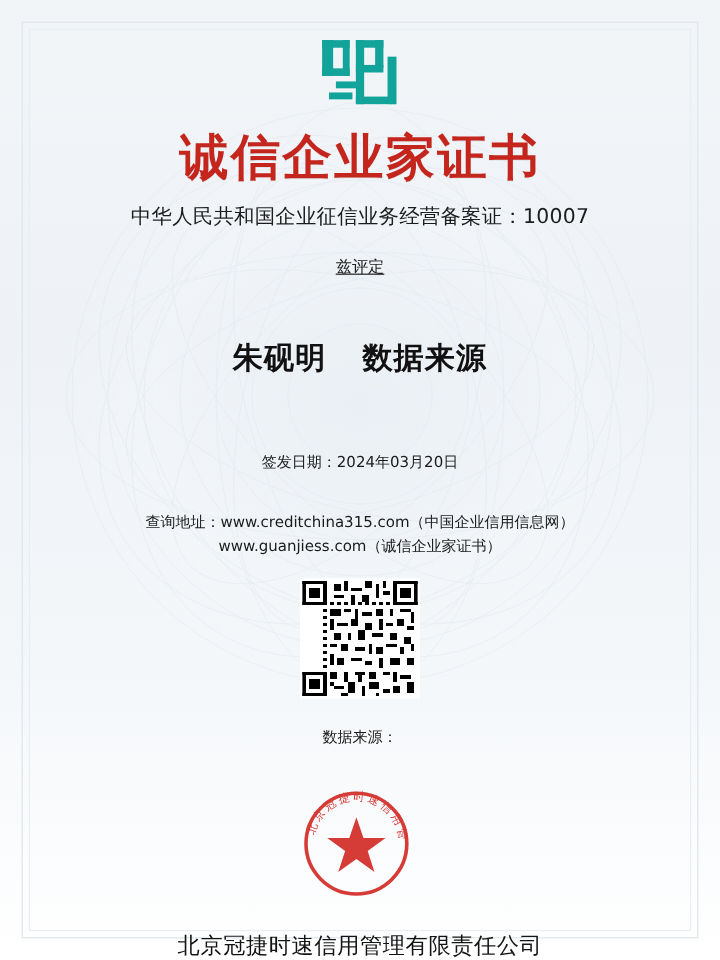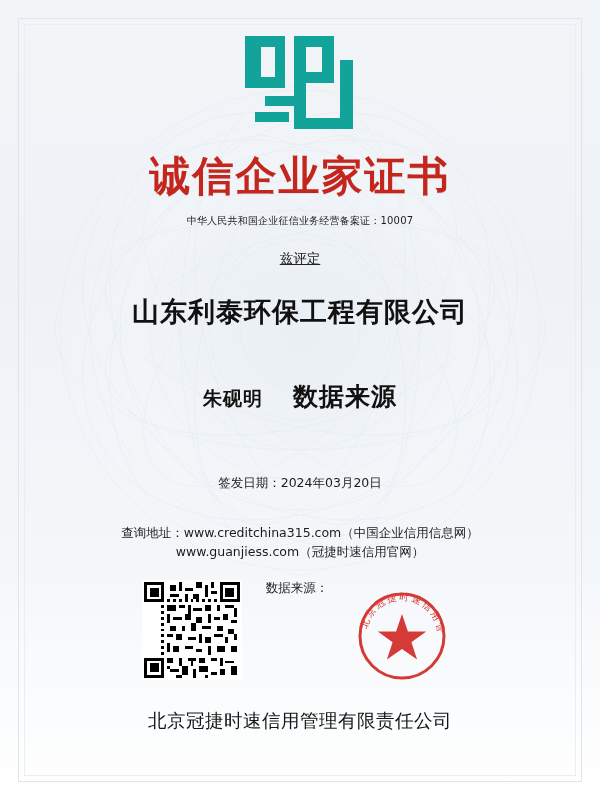--- a/index.html
+++ b/index.html
@@ -70,21 +70,21 @@
     margin-top: 14px;
     font-size: 41px;
     font-weight: bold;
     letter-spacing: 2px;
     color: #c4261d;
     font-family: "DejaVu Sans", "Liberation Sans", sans-serif;
     text-shadow: 0 1px 0 rgba(0,0,0,0.06);
   }
   .subtitle {
     margin-top: 10px;
-    font-size: 10px;
+    font-size: 17px;
     color: #1c1c1c;
     letter-spacing: 0.2px;
     font-family: "DejaVu Sans", "Liberation Sans", sans-serif;
   }
   .query-no {
     margin-top: 38px;
     font-size: 16.5px;
     color: #111111;
     font-family: "DejaVu Serif", "Liberation Serif", serif;
     font-weight: bold;
@@ -105,21 +105,21 @@
     letter-spacing: 1px;
     font-family: "DejaVu Sans", "Liberation Sans", sans-serif;
   }
   .award-row {
     margin-top: 50px;
     display: flex;
     align-items: baseline;
     gap: 30px;
   }
   .person {
-    font-size: 19px;
+    font-size: 25px;
     font-weight: bold;
     color: #111111;
     letter-spacing: 1px;
     font-family: "DejaVu Sans", "Liberation Sans", sans-serif;
   }
   .honor {
     font-size: 25px;
     font-weight: bold;
     color: #111111;
     letter-spacing: 1px;
@@ -140,23 +140,24 @@
     color: #1b1b1b;
     line-height: 1.55;
     font-family: "DejaVu Sans", "Liberation Sans", sans-serif;
   }
   .url-line1 { white-space: nowrap; }
   .url-line2 { white-space: nowrap; }
   .mid-row {
     margin-top: 18px;
     width: 100%;
     display: flex;
-    align-items: flex-start;
+    align-items: center;
     justify-content: center;
     gap: 24px;
+    flex-direction: column;
   }
   .qr {
     width: 96px;
     height: 96px;
     background: #ffffff;
     padding: 2px;
     box-sizing: content-box;
   }
   .source-label {
     font-size: 12.5px;
@@ -225,34 +226,33 @@
         <rect x="99" y="30" width="13" height="69"></rect>
         <rect x="24" y="66" width="36" height="10"></rect>
         <rect x="14" y="82" width="34" height="10"></rect>
       </g>
     </svg>
 
     <div class="main-title">诚信企业家证书</div>
     <div class="subtitle">中华人民共和国企业征信业务经营备案证：10007</div>
 
     <div class="hereby">兹评定</div>
-    <div class="company">山东利泰环保工程有限公司</div>
 
     <div class="award-row">
       <div class="person">朱砚明</div>
       <div class="honor">数据来源</div>
     </div>
 
     <div class="dates">
       <div>签发日期：2024年03月20日</div>
     </div>
 
     <div class="url-block">
       <div class="url-line1">查询地址：www.creditchina315.com（中国企业信用信息网）</div>
-      <div class="url-line2">www.guanjiess.com（冠捷时速信用官网）</div>
+      <div class="url-line2">www.guanjiess.com（诚信企业家证书）</div>
     </div>
 
     <div class="mid-row">
 
       <svg class="qr" viewBox="0 0 33 33" shape-rendering="crispEdges">
         <rect width="33" height="33" fill="#ffffff"></rect>
         <g fill="#000000">
 
           <rect x="0" y="0" width="7" height="1"></rect>
             <rect x="0" y="6" width="7" height="1"></rect>

